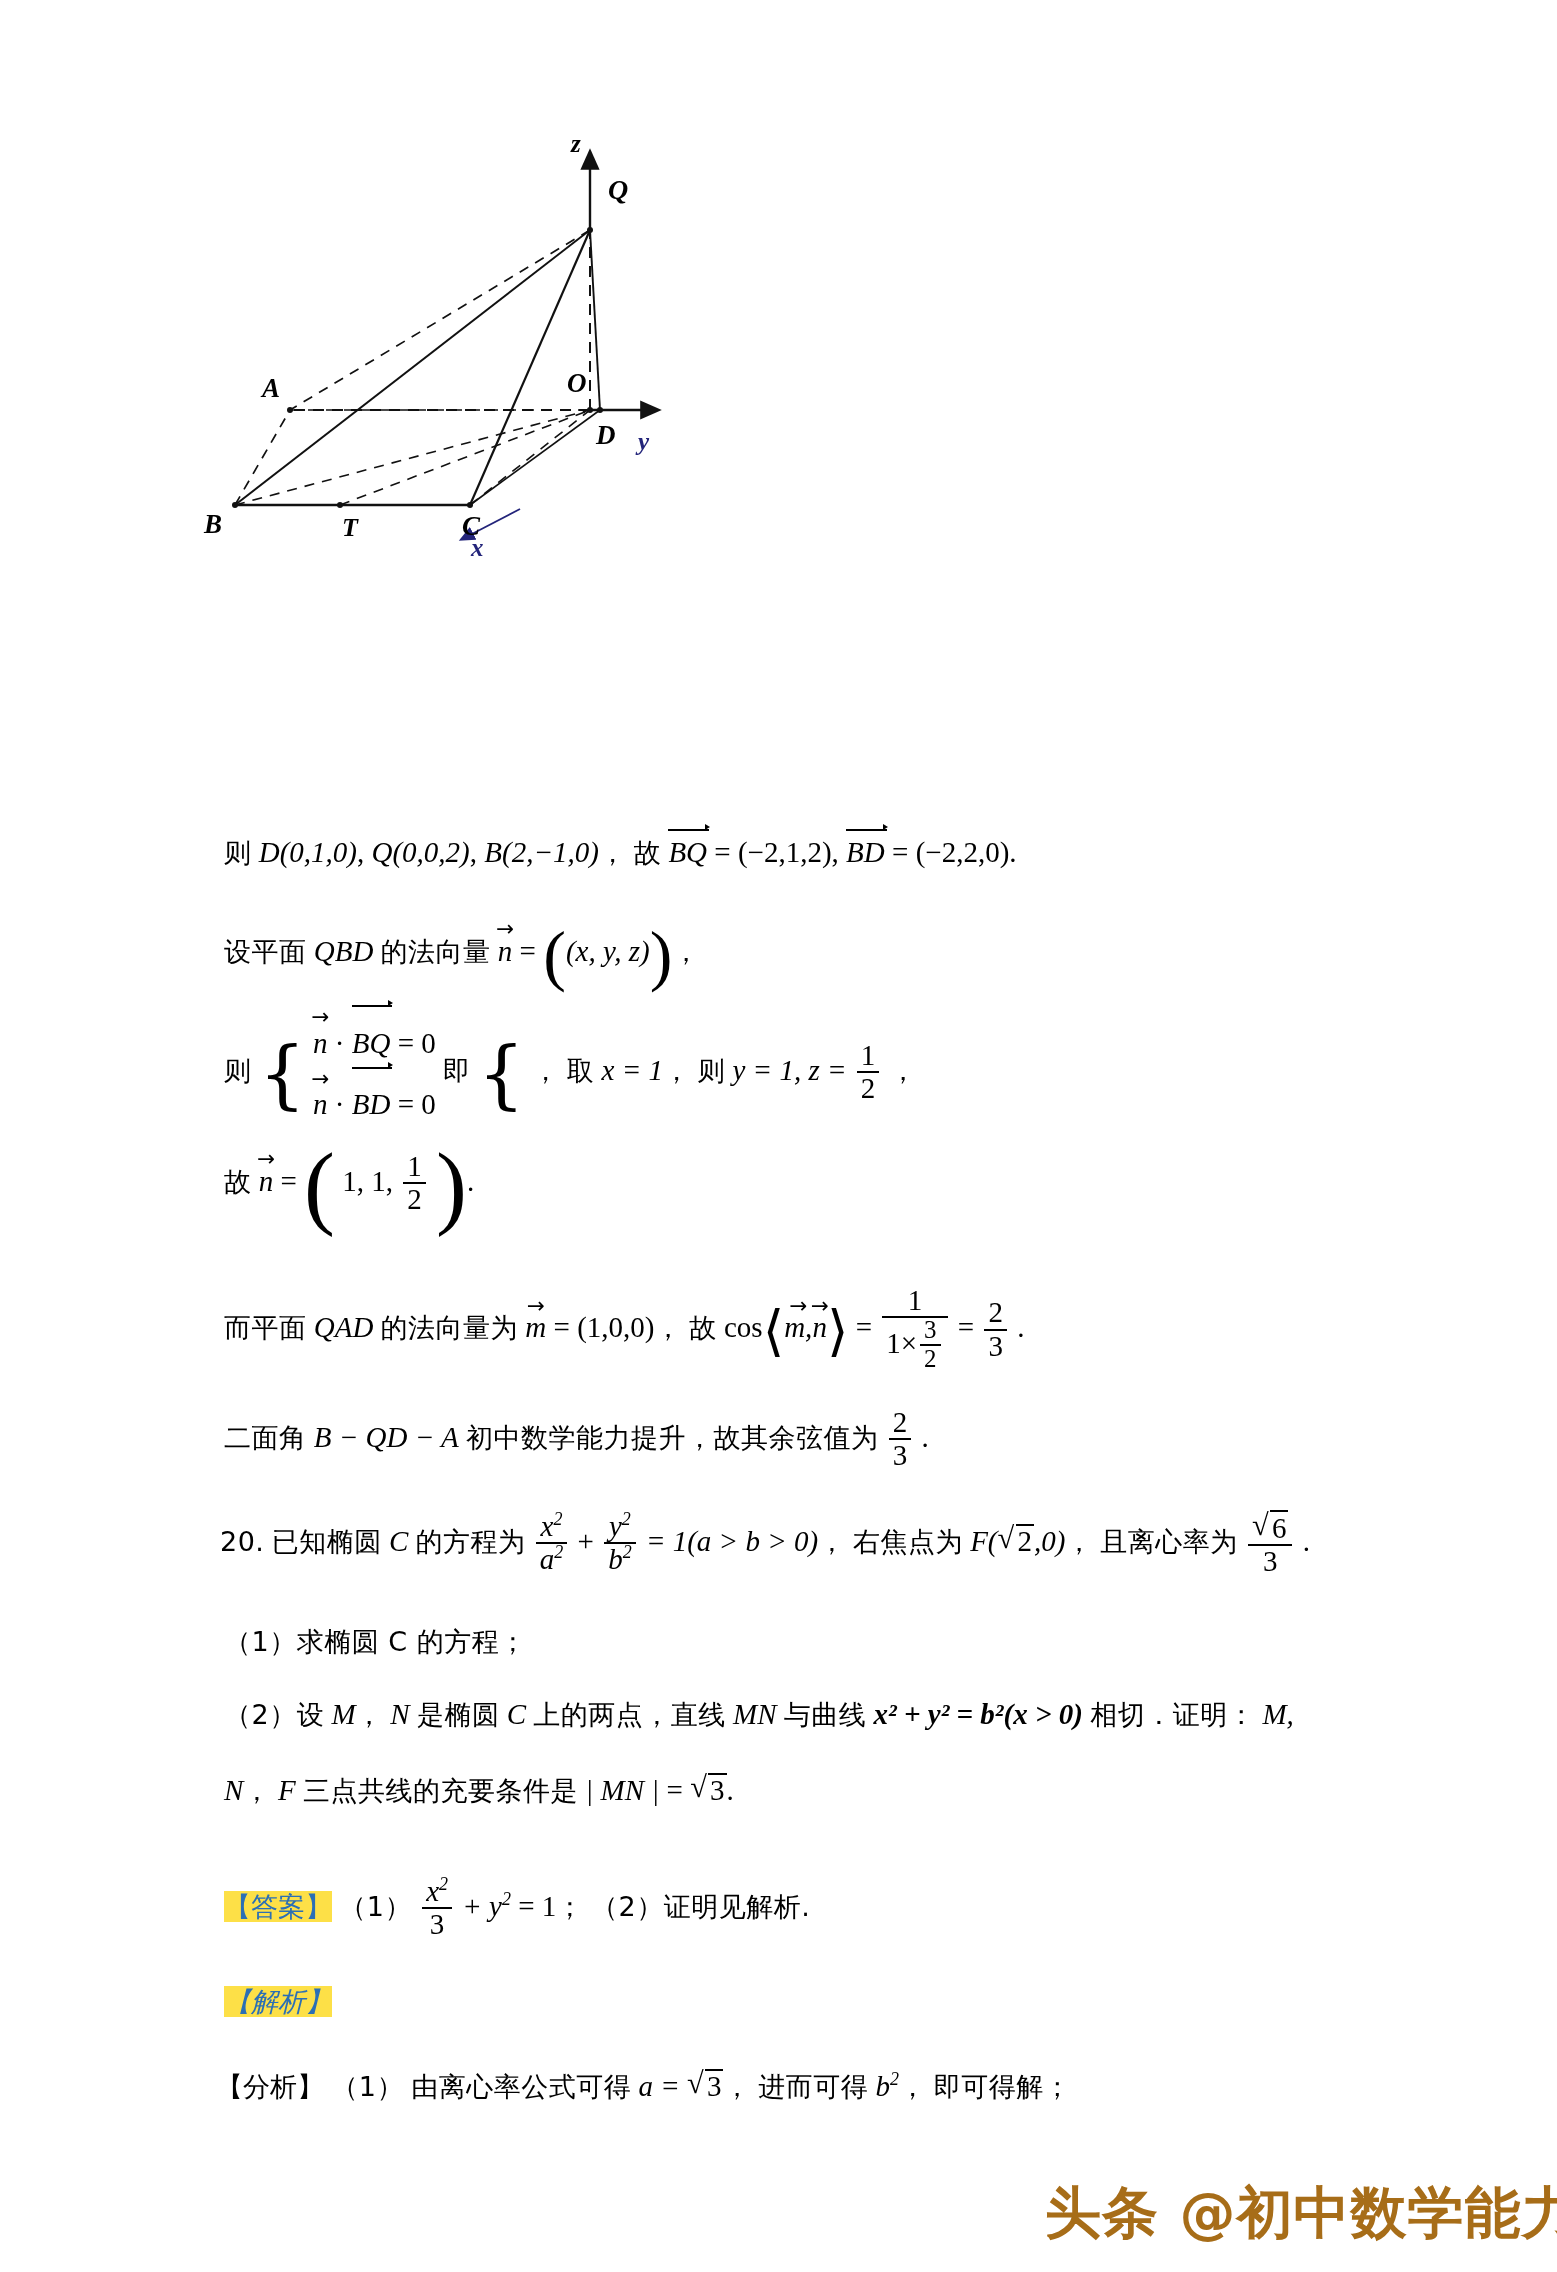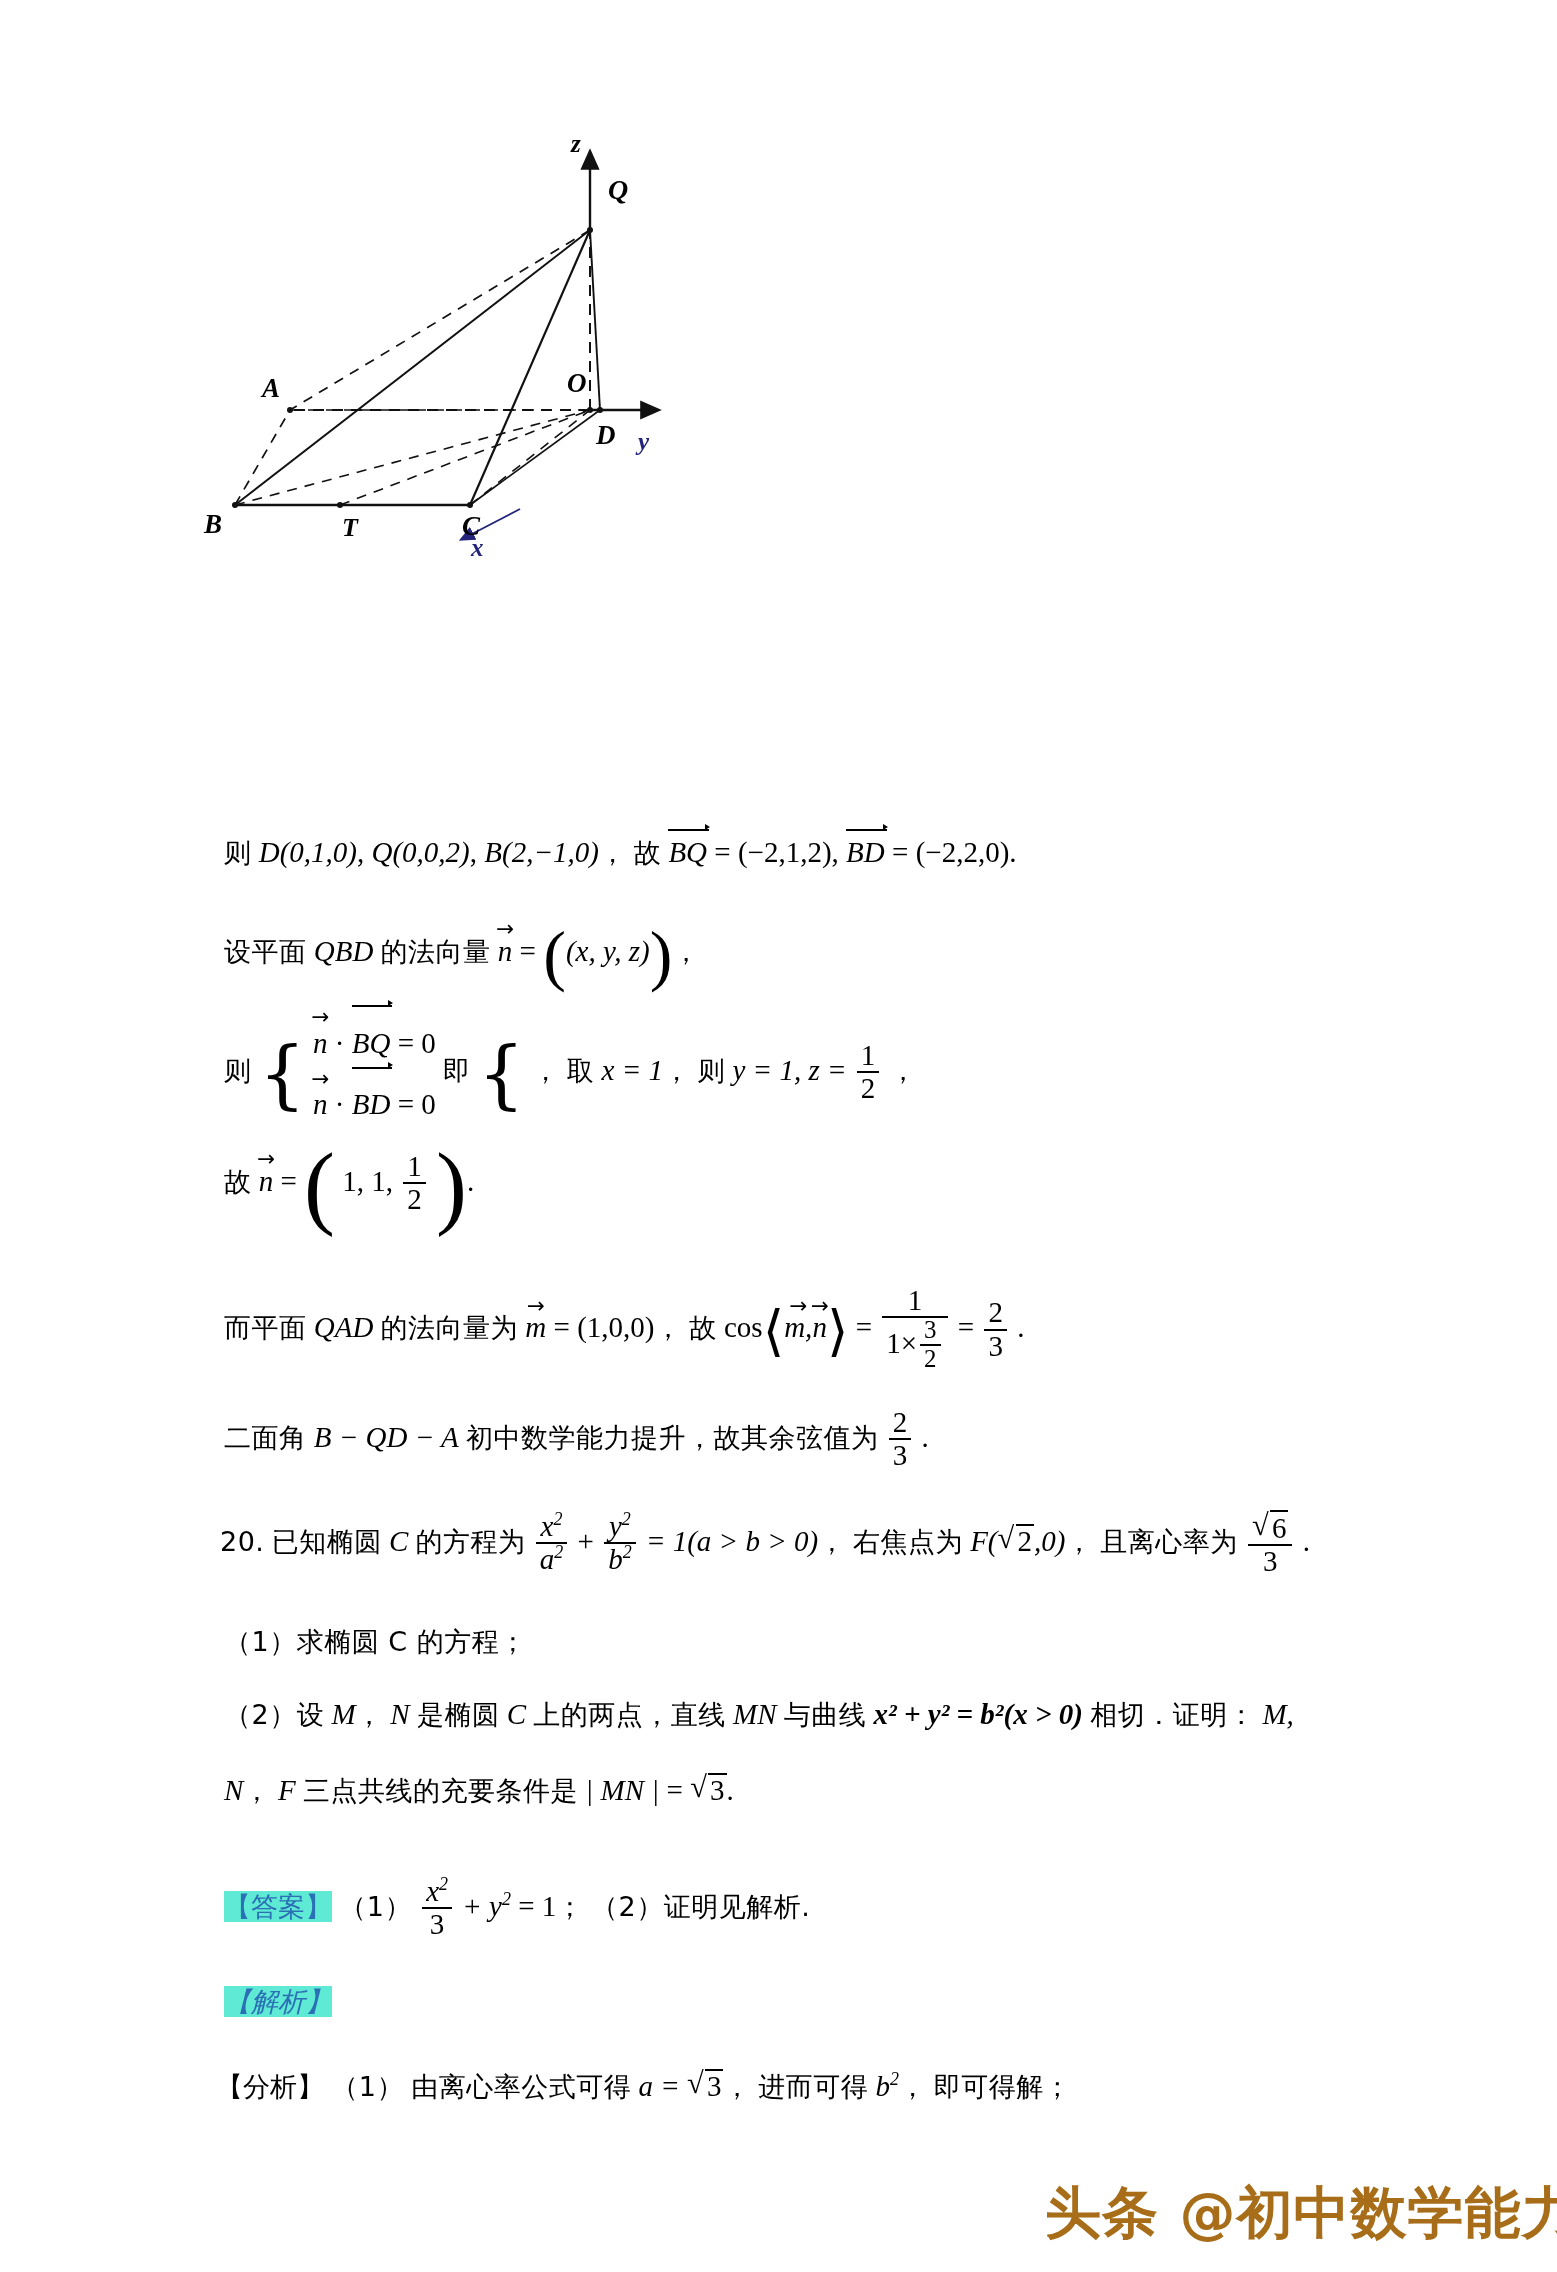--- a/index.html
+++ b/index.html
@@ -150,21 +150,21 @@
     vertical-align: middle;
     font-size: 1.9em;
     line-height: .62;
     font-family: "DejaVu Sans", sans-serif;
     position: relative;
     top: 0px;
   }
 
   .tag-blue {
     color: #2b6fb5;
-    background: #5eead4;
+    background: #fde047;
     font-family: "DejaVu Sans", "Liberation Sans", sans-serif;
     font-size: 27px;
   }
   .tag-black {
     color: #000;
     font-family: "DejaVu Sans", "Liberation Sans", sans-serif;
     font-size: 27px;
   }
 
   

